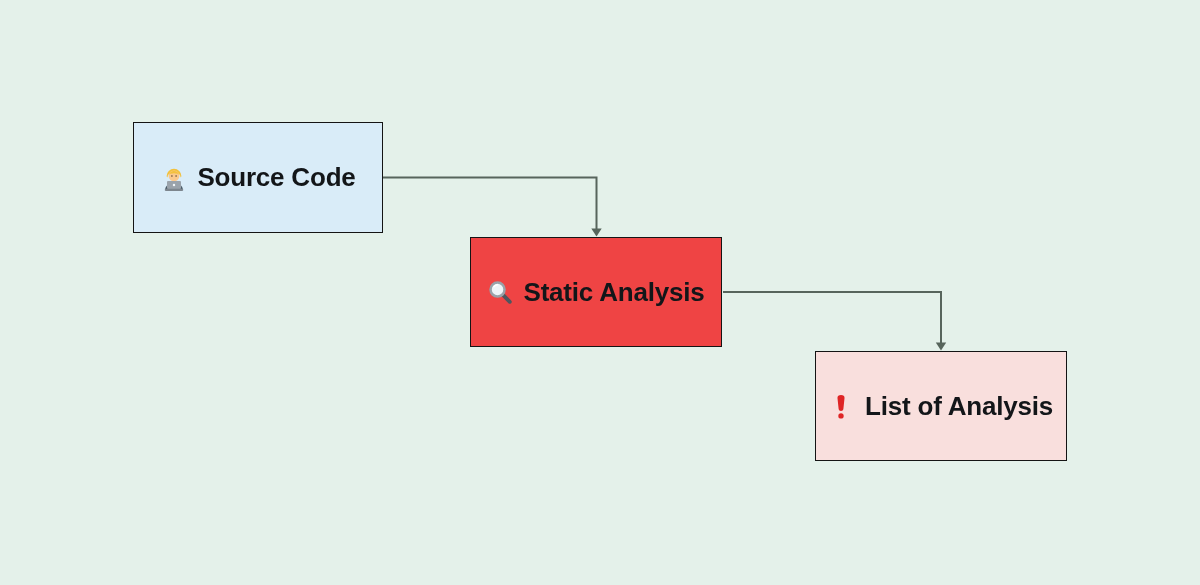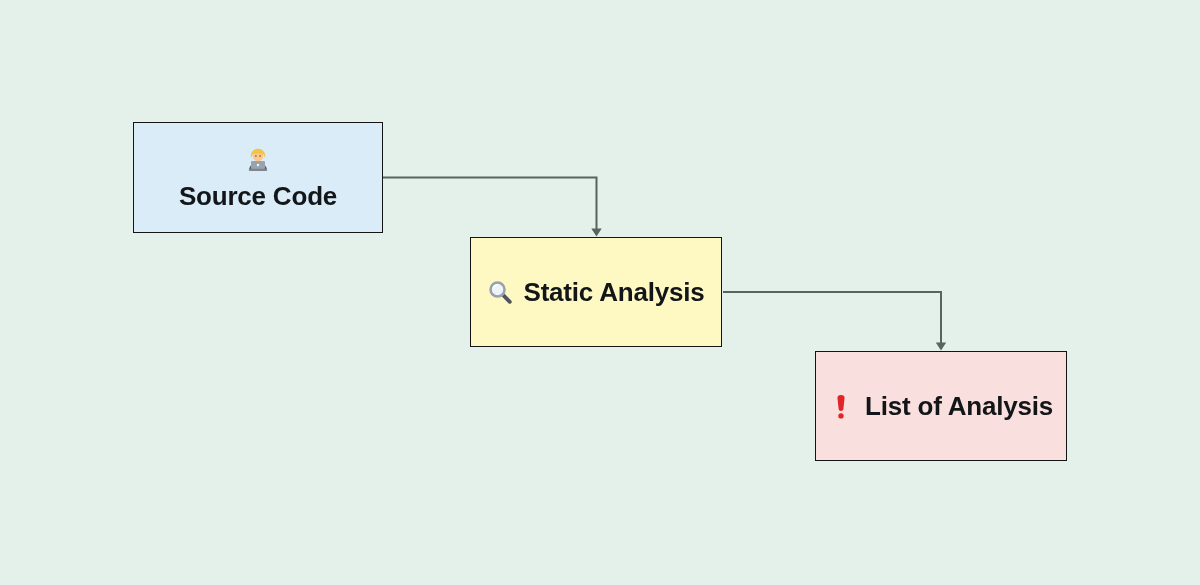--- a/index.html
+++ b/index.html
@@ -47,21 +47,20 @@
     justify-content: center;
   }
   .node .icon svg {
     display: block;
   }
   #node-source-code {
     left: 133px;
     top: 122px;
     width: 250px;
     height: 111px;
-    flex-direction: column;
   }
   #node-static-analysis {
     left: 470px;
     top: 237px;
     width: 252px;
     height: 110px;
   }
   #node-list-of-defects {
     left: 815px;
     top: 351px;
@@ -105,21 +104,21 @@
 
         <rect x="8" y="19.5" width="16" height="9" rx="1.2" fill="#9aa3ab"></rect>
         <circle cx="16" cy="24" r="1.4" fill="#eef3f6"></circle>
 
         <rect x="5.5" y="28.2" width="21" height="2.6" rx="1.3" fill="#7d868e"></rect>
       </svg>
     </span>
     <span class="label">Source Code</span>
   </div>
 
-  <div class="node" id="node-static-analysis" style="background-color: #fef9c3;">
+  <div class="node" id="node-static-analysis" style="background-color: #ef4444;">
     <span class="icon">
       <svg width="27" height="27" viewBox="0 0 32 32">
         <line x1="19.5" y1="19.5" x2="27" y2="27" stroke="#4e565e" stroke-width="4.6" stroke-linecap="round"></line>
         <circle cx="12.5" cy="12.5" r="8.3" fill="#eef4f8" stroke="#99a2aa" stroke-width="3"></circle>
         <path d="M8.2,9.2 a5.5,5.5 0 0 1 4,-2.4" fill="none" stroke="#ffffff" stroke-width="1.8" stroke-linecap="round"></path>
       </svg>
     </span>
     <span class="label">Static Analysis</span>
   </div>
 

